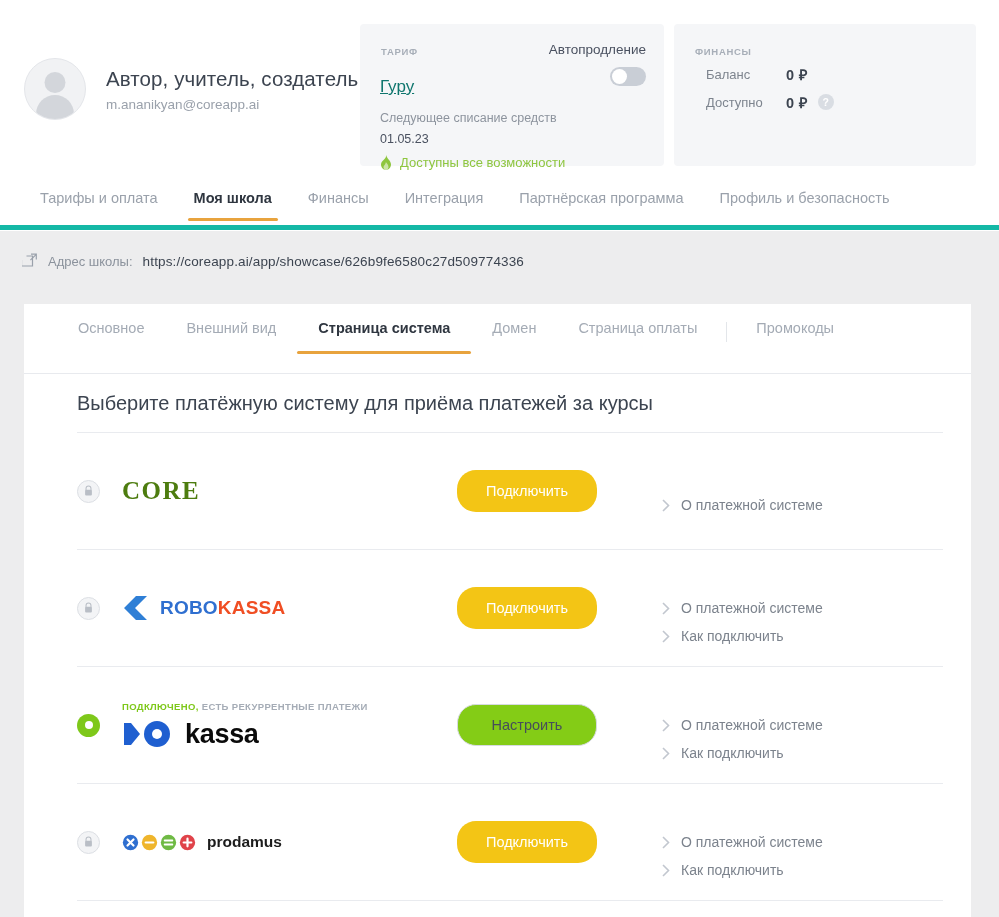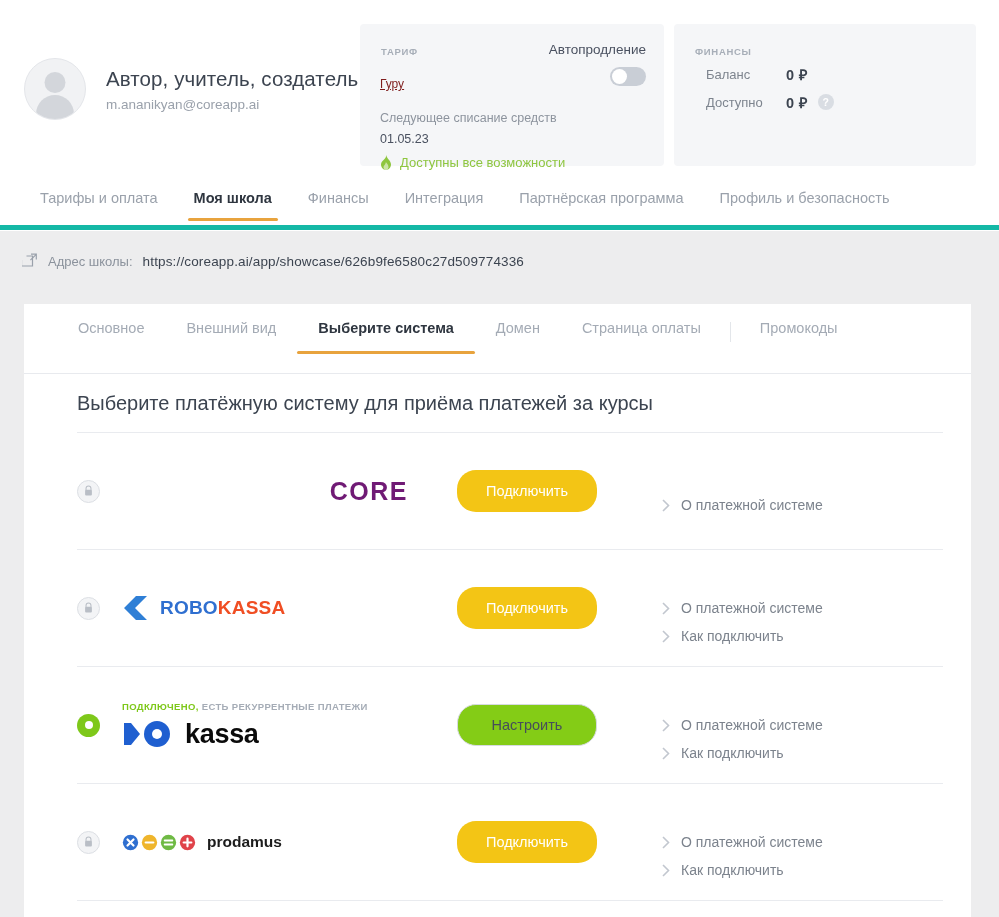--- a/index.html
+++ b/index.html
@@ -45,21 +45,21 @@
   .card-tariff { left: 360px; width: 304px; height: 142px; }
   .card-finance { left: 674px; width: 302px; height: 142px; }
 
   .card-label {
     position: absolute; font-size: 9.5px; letter-spacing: .7px;
     color: #a7aeb8; text-transform: uppercase; font-weight: 600;
   }
   .tariff-label { left: 21px; top: 22px; }
   .tariff-name {
     position: absolute; left: 20px; top: 54px;
-    font-size: 12px; color: #7f1d1d; line-height: 1; text-decoration: underline;
+    font-size: 17px; color: #0f766e; line-height: 1; text-decoration: underline;
   }
   .tariff-next {
     position: absolute; left: 20px; top: 85px;
     font-size: 12.5px; color: #8d949e; line-height: 1.5;
   }
   .tariff-date {
     position: absolute; left: 20px; top: 108px;
     font-size: 12.5px; color: #4a5160;
   }
   .tariff-feature {
@@ -170,21 +170,21 @@
   .status-line {
     font-size: 9.5px; letter-spacing: .35px; font-weight: 700;
     margin-bottom: 7px; text-transform: uppercase;
   }
   .status-line .on { color: #7ec81a; }
   .status-line .rest { color: #a5acb6; }
 
   
   .logo-core {
     font-size: 25px; font-weight: 800; letter-spacing: 1.5px;
-    color: #701a75; font-family: Liberation Sans, sans-serif; text-align: right;
+    color: #4d7c0f; font-family: Liberation Serif, serif;
   }
   
   .logo-robo { display: flex; align-items: center; gap: 10px; }
   .robo-mark { width: 28px; height: 28px; flex:none; }
   .robo-text { font-size: 19px; font-weight: 800; letter-spacing: .2px; }
   .robo-text .b { color: #2f6fd0; }
   .robo-text .o { color: #f04e23; }
   
   .logo-yoo { display: flex; align-items: center; gap: 11px; }
   .yoo-mark { width: 52px; height: 30px; flex: none; }
@@ -278,21 +278,21 @@
     </svg>
     <span class="url-label">Адрес школы:</span>
     <span class="url-value">https://coreapp.ai/app/showcase/626b9fe6580c27d509774336</span>
   </div>
 
   <div class="panel">
 
     <div class="sub-tabs">
       <div class="stab">Основное</div>
       <div class="stab">Внешний вид</div>
-      <div class="stab active">Выберите система</div>
+      <div class="stab active">Страница система</div>
       <div class="stab">Домен</div>
       <div class="stab">Страница оплаты</div>
       <div class="stab-sep"></div>
       <div class="stab">Промокоды</div>
     </div>
 
     <div class="panel-title">Выберите платёжную систему для приёма платежей за курсы</div>
 
     <div class="rows">
 

